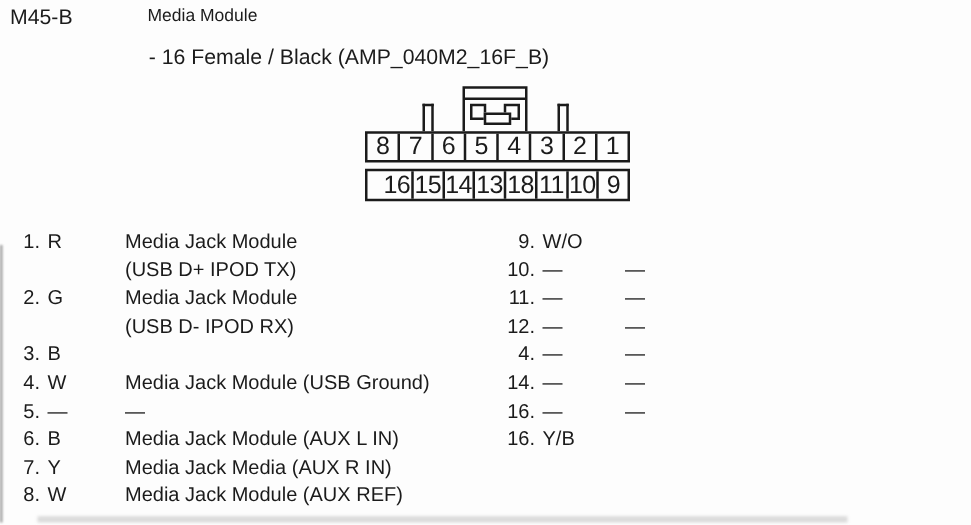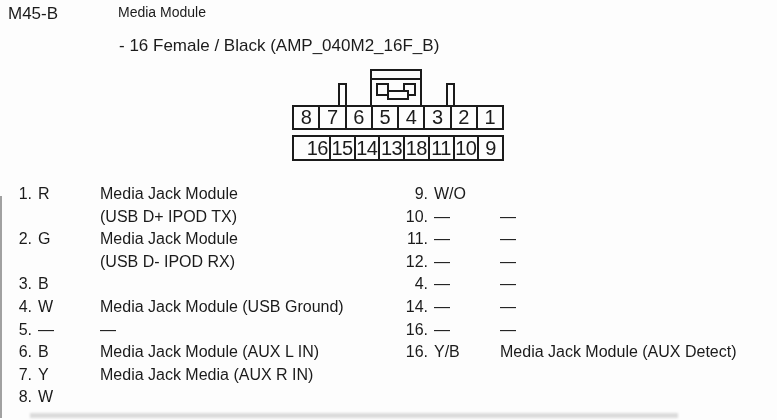--- a/index.html
+++ b/index.html
@@ -160,20 +160,23 @@
     <div class="pin-row">
       <span class="pin-num">7.</span>
       <span class="pin-code">Y</span>
       <span class="pin-desc">
           <span class="d1">Media Jack Media (AUX R IN)</span>
         </span>
     </div>
     <div class="pin-row">
       <span class="pin-num">8.</span>
       <span class="pin-code">W</span>
+      <span class="pin-desc">
+          <span class="d1">Media Jack Module (AUX REF)</span>
+        </span>
     </div>
   </div>
 
   <div class="pinlist right">
     <div class="pin-row">
       <span class="pin-num">9.</span>
       <span class="pin-code">W/O</span>
     </div>
     <div class="pin-row">
       <span class="pin-num">10.</span>
@@ -213,21 +216,18 @@
     <div class="pin-row">
       <span class="pin-num">16.</span>
       <span class="pin-code">—</span>
       <span class="pin-desc">
           <span class="d1">—</span>
         </span>
     </div>
     <div class="pin-row">
       <span class="pin-num">16.</span>
       <span class="pin-code">Y/B</span>
-      <span class="pin-desc">
-          <span class="d1">Media Jack Module (AUX Detect)</span>
-        </span>
     </div>
   </div>
 
   <div class="edge-artifact-left"></div>
   <div class="edge-artifact-bottom"></div>
 </div>
 
 </body></html>

